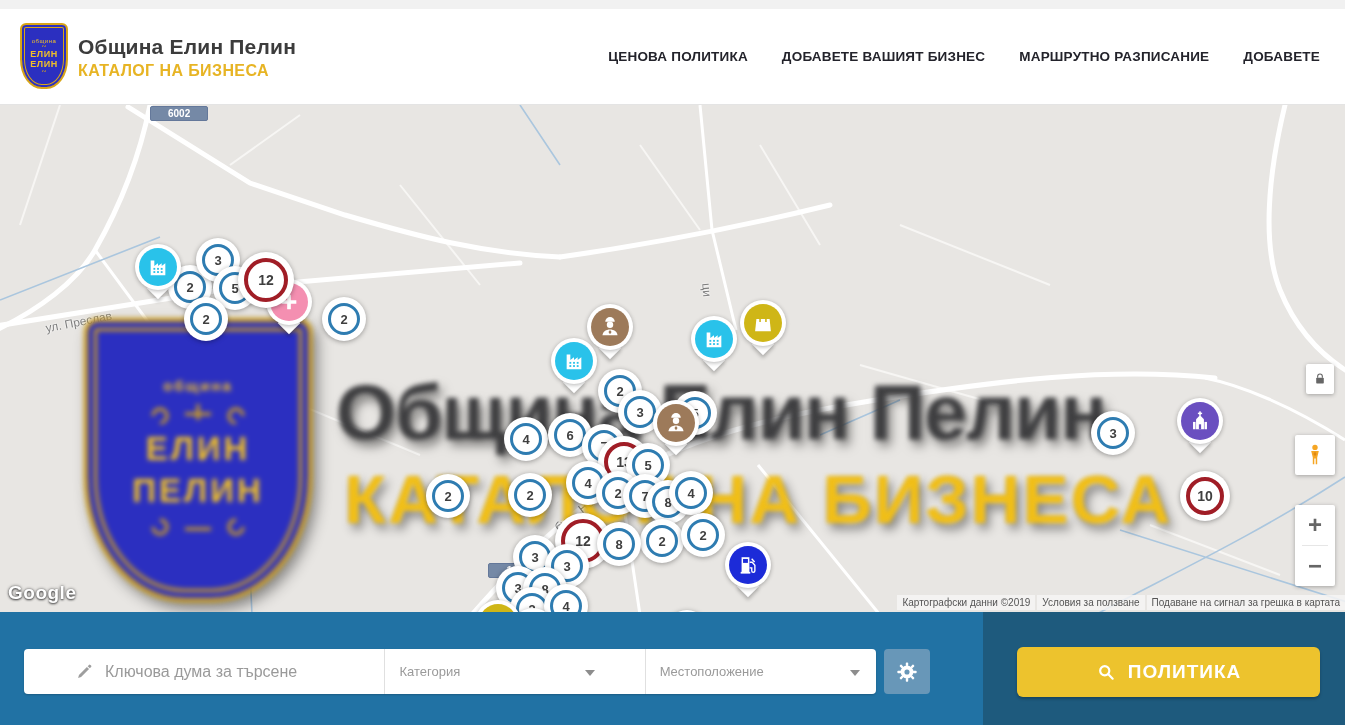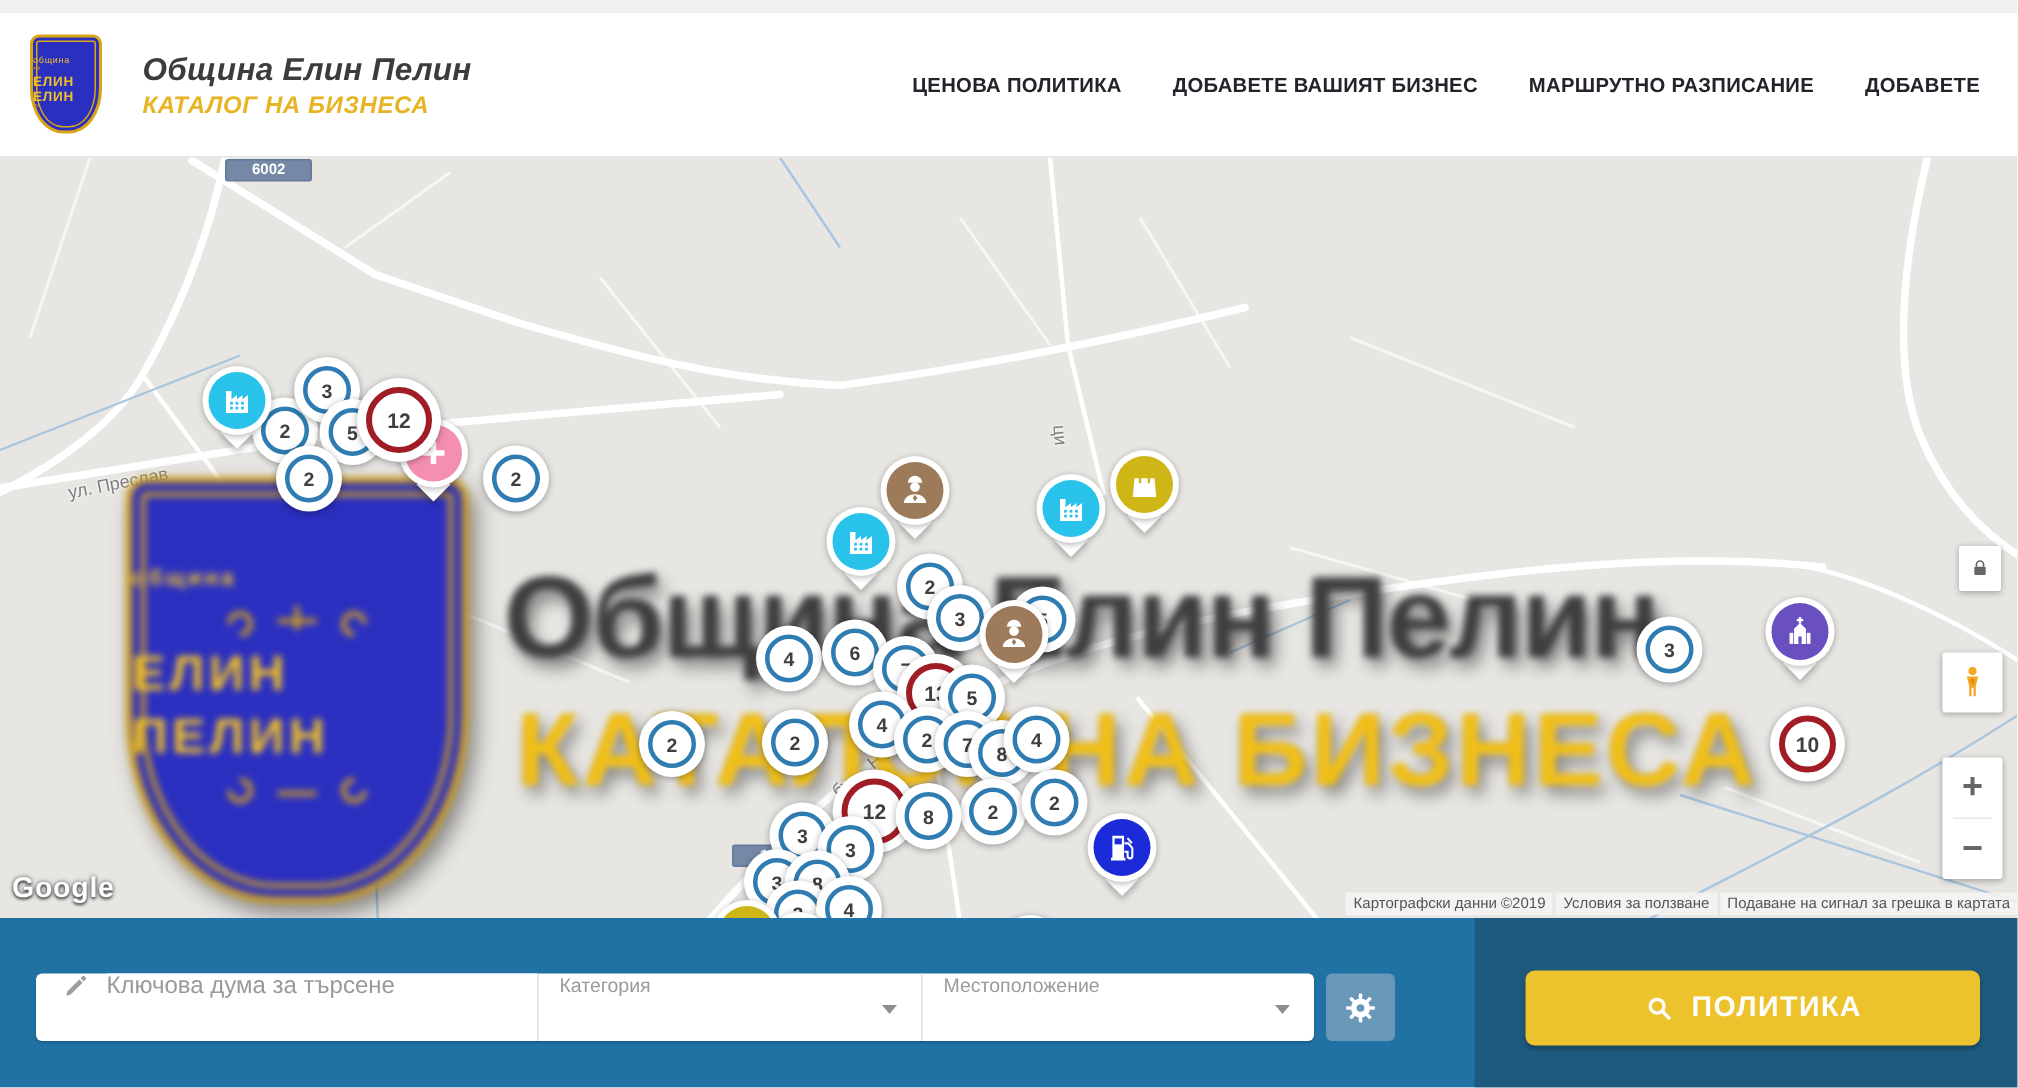--- a/index.html
+++ b/index.html
@@ -4,27 +4,27 @@
 <style>
   * { margin:0; padding:0; box-sizing:border-box; }
   html,body { width:1345px; height:725px; overflow:hidden; background:#fff;
               font-family:"Liberation Sans", sans-serif; }
 
   
   .topstrip { height:9px; background:#f1f1f1; }
   .header { position:relative; height:96px; background:#fff; border-bottom:1px solid #e4e4e4; }
   .logo-sm { position:absolute; left:20px; top:14px; width:48px; height:66px; }
   .emblem { background:#2b2fc0; border:2px solid #d8a517; box-shadow:inset 0 0 0 2px #2b2fc0, inset 0 0 0 3px #d8a517;
-            border-radius:8px 8px 40% 40%; color:#f0c028; width:100%; height:100%;
+            border-radius:8px 8px 40% 40%; color:#f0c028; text-align:center; width:100%; height:100%;
             display:flex; flex-direction:column; justify-content:center; }
   .logo-sm .emblem { border-radius:6px 6px 45% 45%; }
   .logo-sm .e-top { font-size:6px; letter-spacing:.5px; }
   .logo-sm .e-n { font-size:9px; font-weight:bold; letter-spacing:.5px; line-height:1.15; }
   .logo-sm .orn { font-size:6px; line-height:5px; color:#d8a517; }
-  .brand { position:absolute; left:95px; top:26px;font-style:italic; }
+  .brand { position:absolute; left:78px; top:26px; }
   .brand .t1 { font-size:21px; font-weight:bold; color:#3c3c3c; letter-spacing:.2px; }
   .brand .t2 { font-size:16px; font-weight:bold; color:#e7b424; letter-spacing:.4px; margin-top:3px; }
   .nav { position:absolute; right:25px; top:0; height:100%; display:flex; align-items:center; gap:34px; }
   .nav a { text-decoration:none; font-size:13.5px; font-weight:bold; color:#23232b; letter-spacing:.2px; cursor:pointer; }
 
   
   .map { position:relative; height:507px; background:#e8e6e3; overflow:hidden; }
   .map svg.roads { position:absolute; left:0; top:0; z-index:1; }
   .street-label { position:absolute; z-index:2; font-size:12px; color:#7e7e7e;
                   text-shadow:0 0 2px #fff,0 0 2px #fff; white-space:nowrap; }
@@ -81,21 +81,21 @@
              border-radius:2px; box-shadow:0 1px 4px rgba(0,0,0,.3); display:flex; flex-direction:column; }
   .zoomctl .zb { flex:1; display:flex; align-items:center; justify-content:center; font-size:24px; font-weight:bold;
                  color:#666; cursor:pointer; }
   .zoomctl .zdiv { height:1px; background:#e6e6e6; margin:0 7px; }
 
   
   .searchbar { position:relative; height:113px; background:#2172a4; }
   .searchbar .dark { position:absolute; right:0; top:0; width:362px; height:100%; background:#1e5a7d; }
   .sbox { position:absolute; left:24px; top:37px; width:852px; height:45px; background:#fff; border-radius:4px;
           display:flex; align-items:stretch; box-shadow:0 1px 2px rgba(0,0,0,.2); }
-  .sbox .sec { display:flex; align-items:flex-start; position:relative; }
+  .sbox .sec { display:flex; align-items:center; position:relative;margin-left:34px; }
   .sec.kw { width:334px; padding-left:18px; gap:12px; }
   .sec.kw svg { width:17px; height:17px; }
   .sec.kw input { border:0; outline:0; flex:1; font-size:16px; color:#444; font-family:inherit; }
   .sec.kw input::placeholder { color:#9a9a9a; }
   .sec.dd { border-left:1px solid #e0e0e0; padding:0 14px; font-size:13px; color:#9a9a9a; cursor:pointer; }
   .sec.dd.cat { width:256px; } .sec.dd.loc { width:262px; }
   .sec.dd .arrow { position:absolute; right:16px; top:50%; margin-top:-2px; width:0; height:0;
                    border-left:5px solid transparent; border-right:5px solid transparent; border-top:6px solid #8d8d8d; }
   .gearbtn { position:absolute; left:884px; top:37px; width:46px; height:45px; background:#6897b8; border-radius:4px;
              display:flex; align-items:center; justify-content:center; cursor:pointer; }

